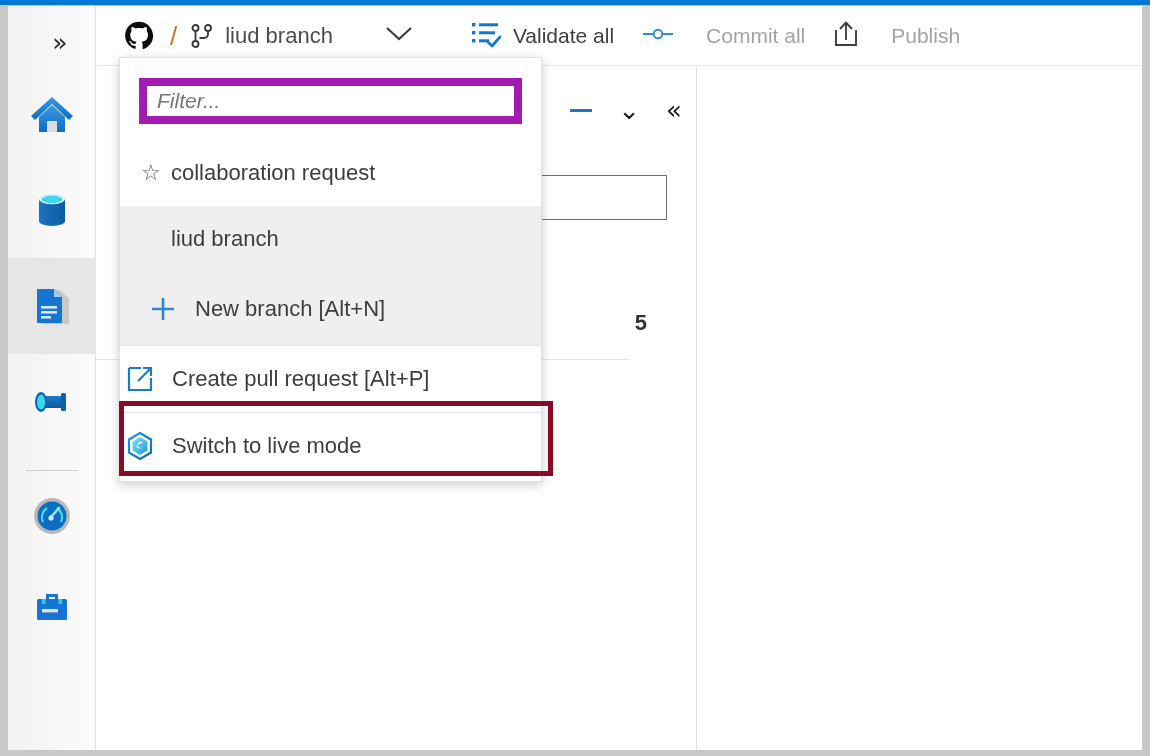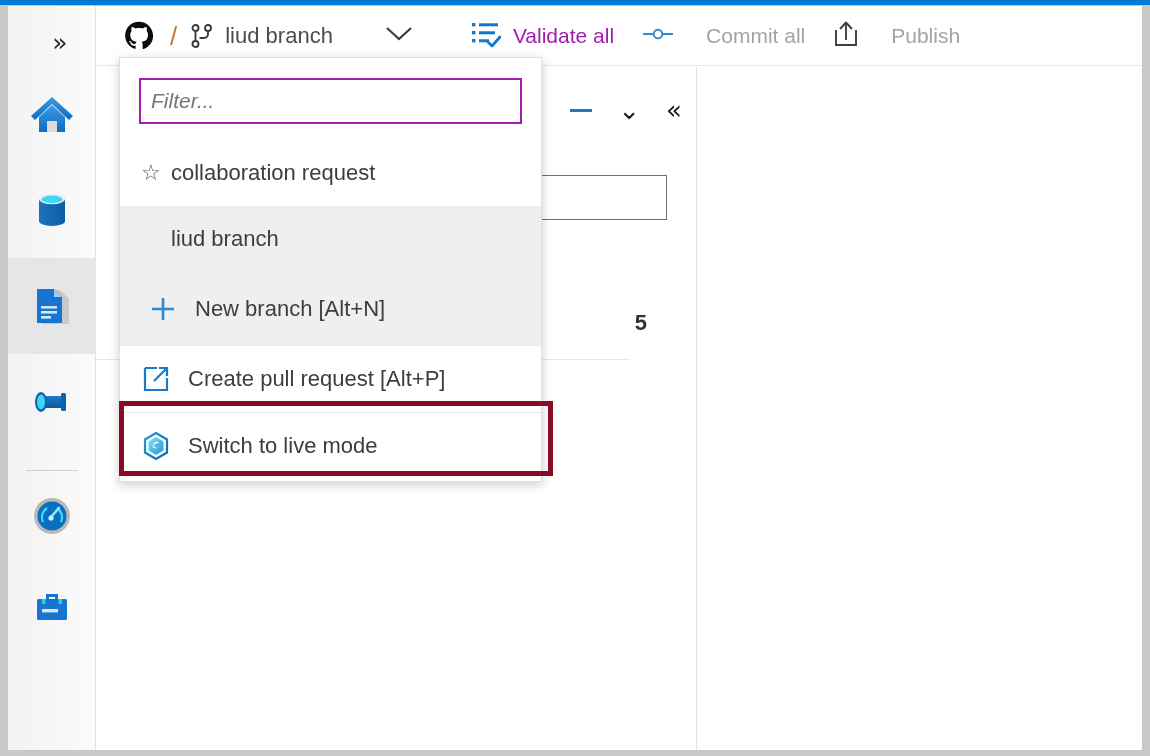--- a/index.html
+++ b/index.html
@@ -87,21 +87,21 @@
     margin-left: 46px; width: 40px; height: 40px;
     display: flex; align-items:center; justify-content:center;
     cursor: pointer;
   }
   .cmd-actions { display: flex; align-items: center; margin-left: 38px; }
   .cmd-btn {
     display: flex; align-items: center; gap: 12px;
     height: 44px; padding: 0 14px;
     cursor: pointer; white-space: nowrap;
   }
-  .cmd-btn .lbl { font-size: 21px; color: #a21caf; }
+  .cmd-btn .lbl { font-size: 21px; color: #404040; }
   .cmd-btn.disabled .lbl { color: #a3a3a3; margin-left: 20px; }
   .cmd-ico { display:block; }
 
   
   .body-split { position: absolute; left: 0; top: 61px; width: 1046px; bottom: 0; }
   .left-pane {
     position: absolute; left: 0; top: 0; width: 601px; bottom: 0;
     background: #ffffff; border-right: 1px solid #e3e3e3;
   }
   .right-pane {
@@ -138,35 +138,35 @@
     width: 423px;
     background: #ffffff;
     border: 1px solid #e0e0e0;
     box-shadow: 0 3px 10px rgba(0,0,0,0.20);
     z-index: 40;
     padding-bottom: 2px;
   }
   .filter-wrap { padding: 20px 19px 16px 19px; }
   .filter-input {
     width: 100%; height: 46px;
-    border: 2px solid #a21caf;
+    border: 8px solid #a21caf;
     outline: none;
     font-size: 21px; font-style: italic;
     color: #6e6e6e;
     padding: 0 10px;
     font-family: "Liberation Sans", sans-serif;
     background: #fff;
   }
   .filter-input::placeholder { color: #767676; font-style: italic; opacity: 1; }
 
   .dd-item {
     position: relative;
     display: flex; align-items: center;
     height: 66px;
-    padding-left: 21px;
+    padding-left: 5px;
     font-size: 22px; color: #3d3d3d;
     cursor: pointer;
     background: #ffffff;
   }
   .dd-item.active { background: #efefef; }
   .dd-item.muted { color: #b6b6b6; }
   .dd-item.branch-row { padding-left: 21px; }
   .dd-item .star {
     width: 30px; display:inline-block; text-align:left;
     font-size: 22px; color: #5a5a5a; line-height: 1;

